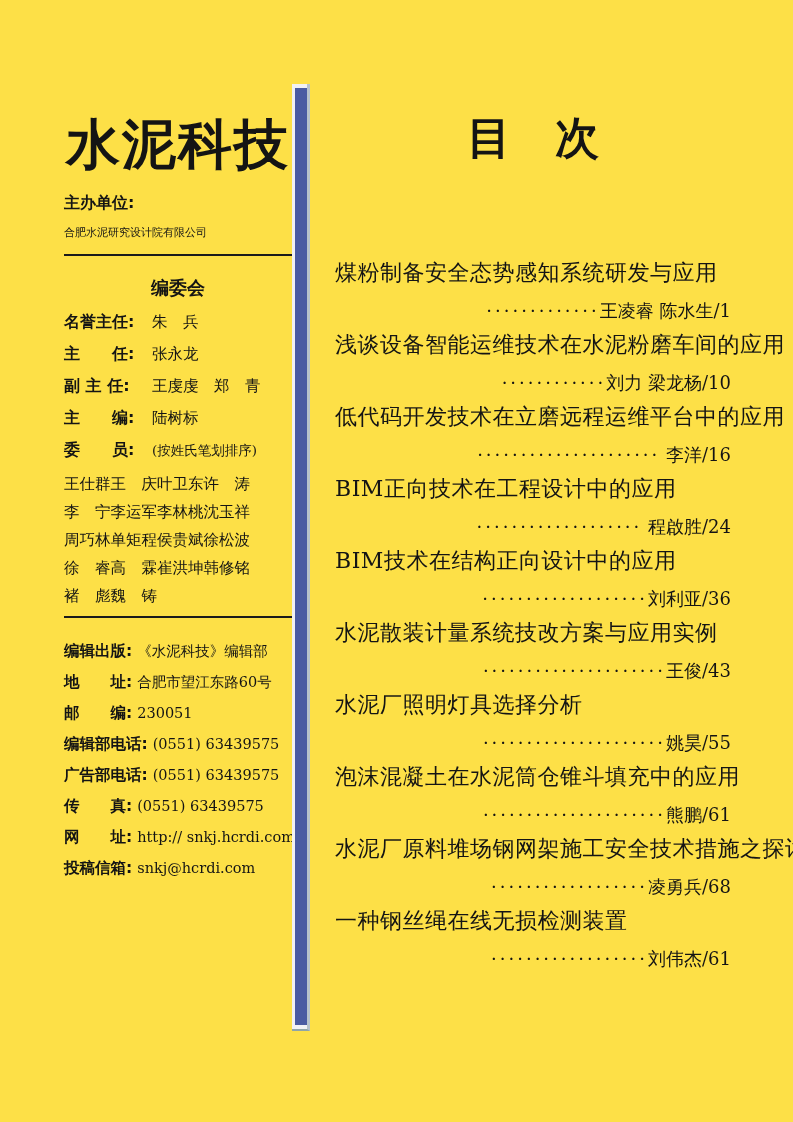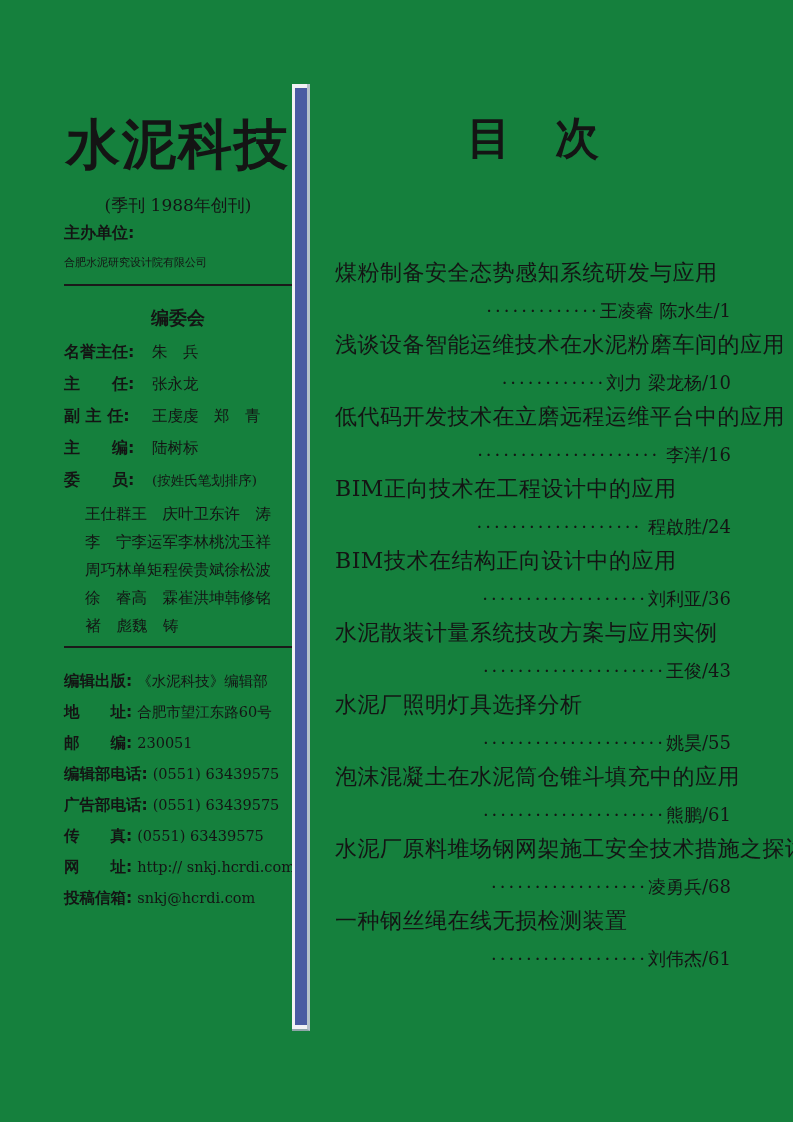--- a/index.html
+++ b/index.html
@@ -1,19 +1,19 @@
 <!DOCTYPE html>
 <html><head>
 <meta charset="utf-8">
 <style>
   html,body{margin:0;padding:0;background:#ffffff;}
   .page{
     position:relative;
     width:793px;height:1122px;
-    background:#15803d;
+    background:#fde047;
     overflow:hidden;
     font-family:"DejaVu Serif", serif;
     color:#141414;
   }
   
   .left-col{position:absolute;left:64px;top:100px;width:228px;}
   .journal-title{
     font-family:"DejaVu Serif", serif;
     font-weight:bold;
     font-size:54px;
@@ -42,21 +42,21 @@
   }
   .role-row{display:flex;align-items:baseline;margin-top:12px;line-height:20px;white-space:nowrap;}
   .role-label{
     font-family:"DejaVu Sans", sans-serif;font-weight:bold;
     font-size:16px;flex:0 0 auto;min-width:84px;
   }
   .role-value{font-size:15.5px;margin-left:4px;}
   .role-value.small{font-size:13.5px;}
   .members{margin-top:14px;}
   .member-row{
-    display:flex;justify-content:center;
+    display:flex;justify-content:flex-start;
     font-size:15.5px;line-height:20px;margin-bottom:8px;white-space:nowrap;
   }
   .member-row span{min-width:46px;}
   .pub-info{margin-top:22px;}
   .info-row{display:flex;align-items:baseline;line-height:22px;margin-top:9px;white-space:nowrap;}
   .info-label{
     font-family:"DejaVu Sans", sans-serif;font-weight:bold;
     font-size:15.5px;flex:0 0 auto;
   }
   .info-value{font-size:14.5px;margin-left:5px;}
@@ -92,21 +92,20 @@
   }
   .toc-leader{letter-spacing:3px;}
 </style>
 </head>
 <body>
 
 <div class="page">
 
   <div class="left-col">
     <div class="journal-title">水泥科技</div>
-    <div class="journal-subtitle">(季刊 1988年创刊)</div>
 
     <div class="sponsor-label">主办单位:</div>
     <div class="sponsor-name">合肥水泥研究设计院有限公司</div>
 
     <div class="rule"></div>
 
     <div class="board-heading">编委会</div>
 
     <div class="role-row">
       <span class="role-label">名誉主任:</span>

